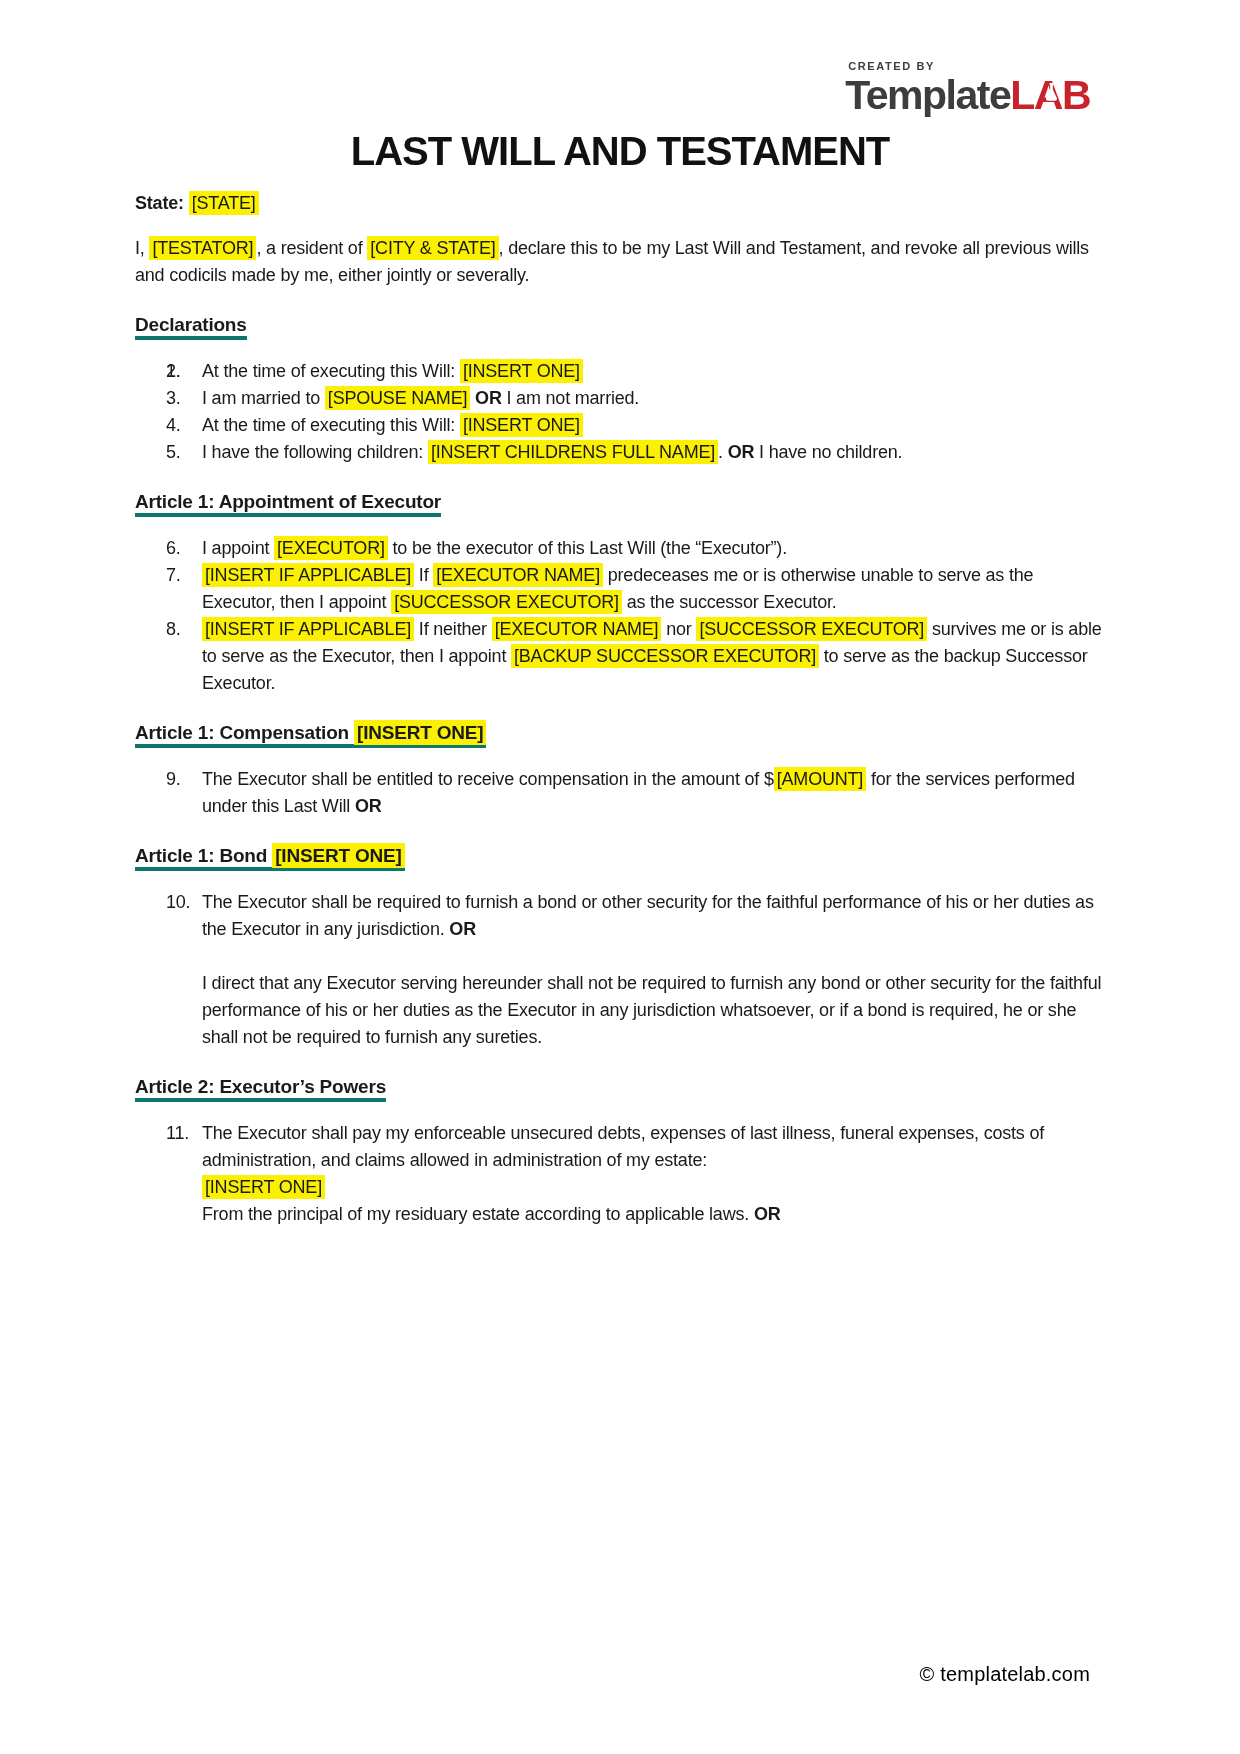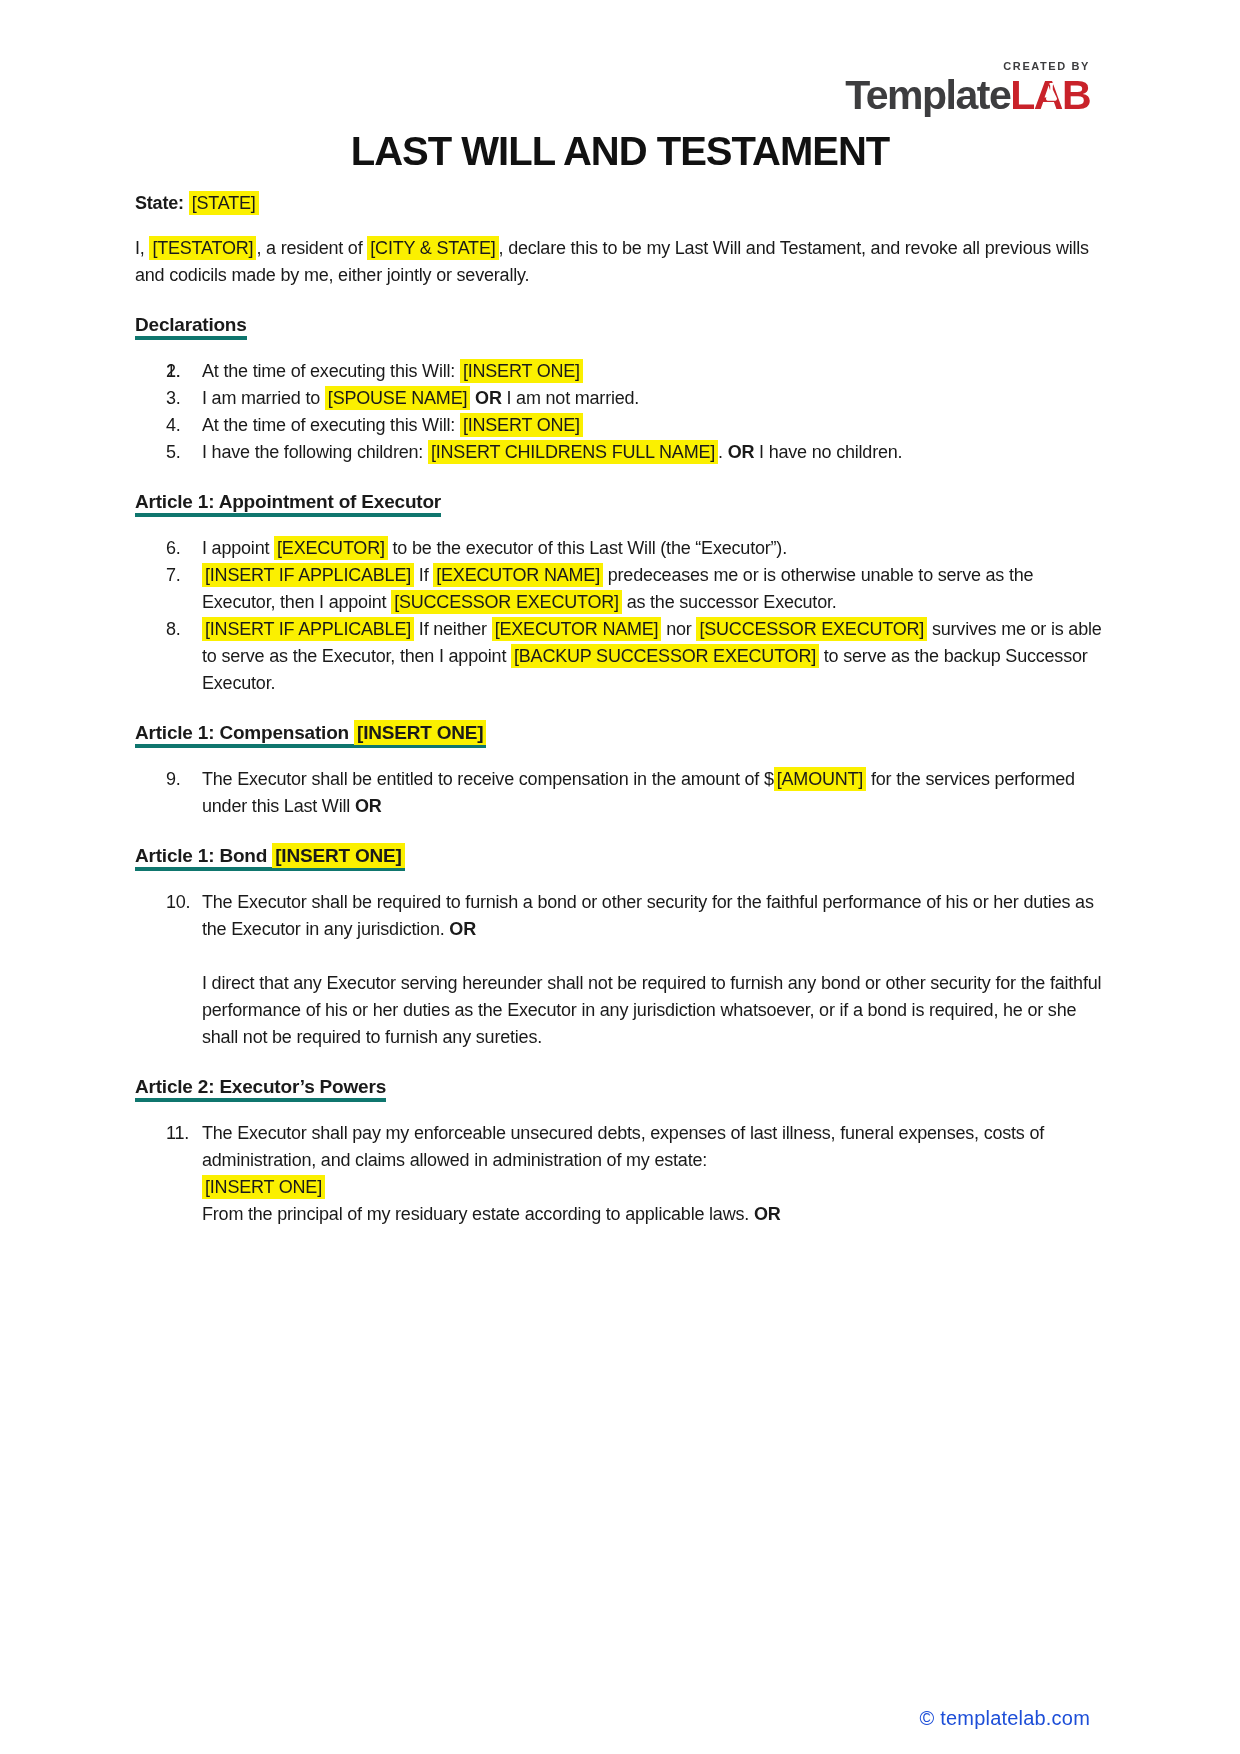--- a/index.html
+++ b/index.html
@@ -6,21 +6,21 @@
   .page {
     position:relative; width:1240px; height:1754px; margin:0 auto;
     background:#fff; overflow:hidden;
     font-family:"Liberation Sans","DejaVu Sans",sans-serif;
     color:var(--ink,#1a1a1a);
     font-size:18px; line-height:27px; letter-spacing:-0.2px;
   }
   .content { padding:0 135px; }
 
   
-  .logo { position:absolute; top:60px; right:150px; text-align:right; }
+  .logo { position:absolute; top:60px; right:150px; text-align:left; }
   .logo-createdby {
     font-size:11px; font-weight:bold; letter-spacing:1.6px;
     color:var(--brand-dark,#3d3d3f); line-height:12px; padding-left:3px;
   }
   .logo-brand {
     font-size:41px; font-weight:bold; letter-spacing:-1.5px;
     line-height:46px; color:var(--brand-dark,#3d3d3f);
   }
   .brand-accent { color:var(--brand-red,#c9222a); position:relative; }
   .flask { position:absolute; left:44%; top:9px; width:13px; height:22px; }
@@ -39,21 +39,21 @@
   .blk.li { position:relative; padding-left:67px; margin:0; }
   .num    { position:absolute; left:31px; top:0; }
   .blk.licont { padding-left:67px; margin-top:27px; }
 
   .hl { background:var(--hl,#fbf000); padding:2px 3px; box-decoration-break:clone; -webkit-box-decoration-break:clone; }
   .b  { font-weight:bold; }
 
   
   .footer {
     position:absolute; top:1662px; right:150px;
-    font-size:20px; line-height:24px; letter-spacing:0.2px; color:#1d4ed8;margin-top:44px;
+    font-size:20px; line-height:24px; letter-spacing:0.2px; color:#000000;
   }
 </style>
 </head>
 <body>
 
 <div class="page">
 
   <div class="logo">
     <div class="logo-createdby">CREATED BY</div>
     <div class="logo-brand"><span class="brand-dark">Template</span><span class="brand-accent"><span>LAB</span><svg class="flask" viewBox="0 0 20 30" xmlns="http://www.w3.org/2000/svg">

